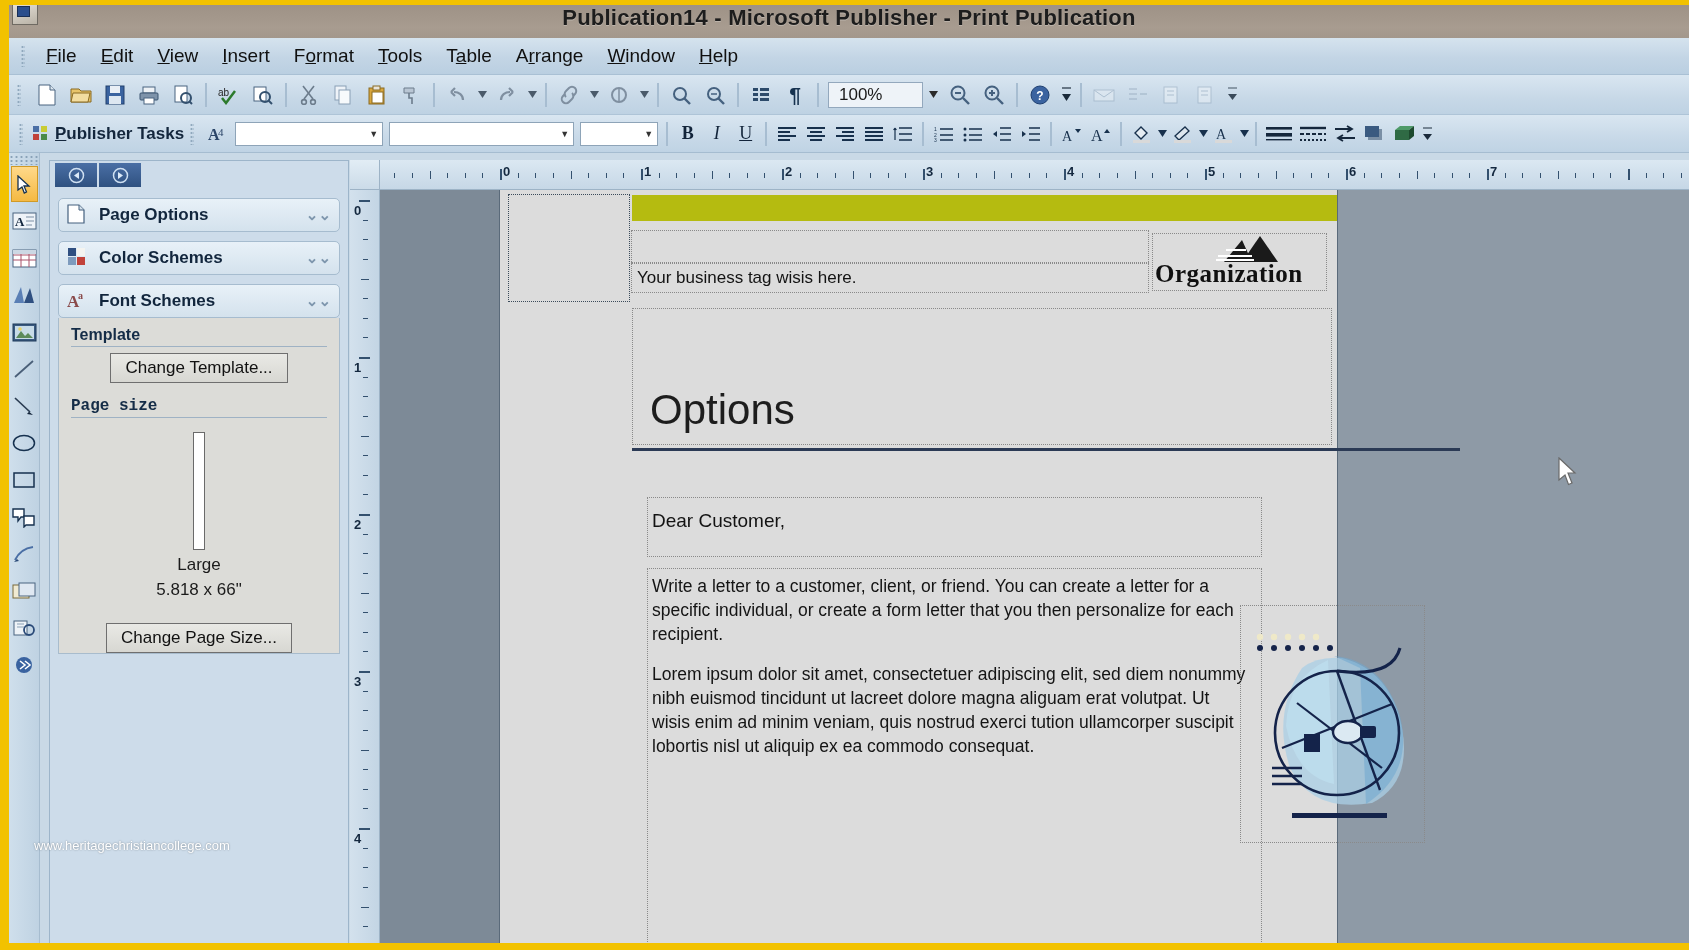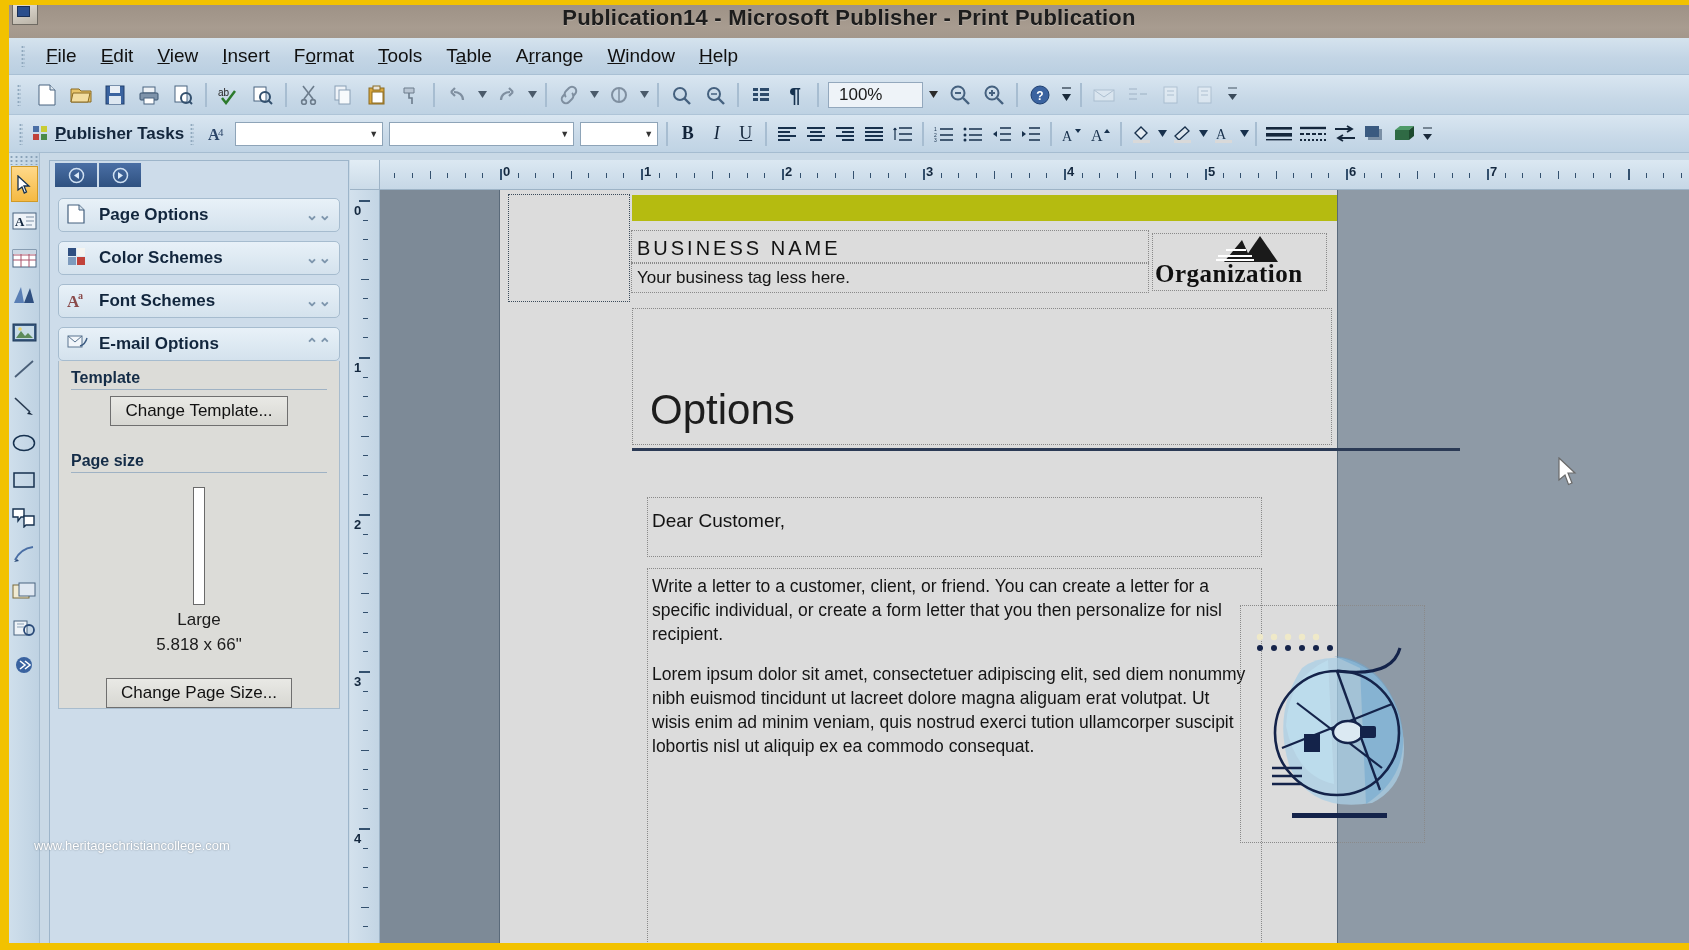--- a/index.html
+++ b/index.html
@@ -829,37 +829,26 @@
       <span class="sb-ico">
         <svg width="20" height="20" viewBox="0 0 20 20">
             <text x="0" y="17" font-size="17" fill="#8a4a4a" font-family="Liberation Serif">A</text>
             <text x="11" y="9" font-size="10" fill="#8a4a4a" font-family="Liberation Serif">a</text>
           </svg>
       </span>
       <span>Font Schemes</span>
       <span class="sb-chev">⌄⌄</span>
     </div>
 
-    <div class="section-btn" style="margin-bottom:0;">
-      <span class="sb-ico">
-        <svg width="21" height="18" viewBox="0 0 21 18">
-            <rect x="1" y="3" width="14" height="11" fill="#f2f6fa" stroke="#5a7490"></rect>
-            <path d="M1 3l7 6 7-6" fill="none" stroke="#5a7490"></path>
-            <path d="M13 13c3-1 6-4 7-8" fill="none" stroke="#3a5a80" stroke-width="1.4"></path>
-          </svg>
-      </span>
-      <span>E-mail Options</span>
-      <span class="sb-chev">⌃⌃</span>
-    </div>
 
     <div class="panel-body">
       <div class="grp-label">Template</div>
       <button class="pane-btn">Change Template...</button>
 
-      <div class="grp-label" style="margin-top:26px;">Page size</div>
+      <div class="grp-label" style="margin-top:14px;font-family:Liberation Mono, monospace;">Page size</div>
       <div class="page-prev"></div>
       <div class="page-cap">Large</div>
       <div class="page-cap">5.818 x 66"</div>
       <button class="pane-btn" style="margin-top:22px;">Change Page Size...</button>
     </div>
   </div>
 
   <div class="watermark">www.heritagechristiancollege.com</div>
 
   <div class="corner-box"></div>
@@ -998,44 +987,43 @@
 
   <div class="canvas">
     <div class="scratch-l"></div>
     <div class="page">
 
       <div class="color-band"></div>
 
       <div class="dash" style="left:8px; top:4px; width:122px; height:108px; border-color:#3a4a5a;"></div>
 
       <div class="dash" style="left:131px; top:40px; width:518px; height:34px;"></div>
-      <div class="biz-name">BUSINESS NAME</div>
 
       <div class="dash" style="left:131px; top:72px; width:518px; height:31px;"></div>
-      <div class="biz-tag">Your business tag less here.</div>
+      <div class="biz-tag">Your business tag wisis here.</div>
 
       <div class="dash org-box"></div>
       <svg style="position:absolute;left:712px;top:42px;" width="68" height="34" viewBox="0 0 68 34">
         <path d="M30 30L48 4l18 26z" fill="#1a1a1a"></path>
         <path d="M12 30L30 8l10 22z" fill="#1a1a1a"></path>
         <path d="M6 24h34M4 28h38" stroke="#fff" stroke-width="2.2"></path>
         <path d="M14 18h20" stroke="#fff" stroke-width="2"></path>
       </svg>
       <div class="org-text">Organization</div>
 
       <div class="dash letter-box"></div>
       <div class="letter-title">Options</div>
       <div class="hr-rule"></div>
 
       <div class="dash dear-box"></div>
       <div class="dear-text">Dear Customer,</div>
 
       <div class="dash body-box"></div>
       <div class="body-text">
-        <p>Write a letter to a customer, client, or friend. You can create a letter for a specific individual, or create a form letter that you then personalize for nisl recipient.</p>
+        <p>Write a letter to a customer, client, or friend. You can create a letter for a specific individual, or create a form letter that you then personalize for each recipient.</p>
         <p>Lorem ipsum dolor sit amet, consectetuer adipiscing elit, sed diem nonummy nibh euismod tincidunt ut lacreet dolore magna aliguam erat volutpat. Ut wisis enim ad minim veniam, quis nostrud exerci tution ullamcorper suscipit lobortis nisl ut aliquip ex ea commodo consequat.</p>
       </div>
 
       <div class="dash clip-box"></div>
       <svg class="clip-art" viewBox="0 0 180 225">
         <path d="M60 60 Q30 105 48 160 Q70 205 130 195 Q170 175 160 120 Q148 62 100 50 Q75 48 60 60Z" fill="#a9cfe6" opacity=".75"></path>
         <path d="M92 48 Q140 52 158 108 Q172 165 124 196 L118 60Z" fill="#6fa8d0" opacity=".55"></path>
         <path d="M44 118 Q46 70 86 52 L92 176 Q54 168 44 118Z" fill="#bfe0ef" opacity=".7"></path>
         <circle cx="95" cy="125" r="62" fill="none" stroke="#14234a" stroke-width="2.6"></circle>
         <path d="M95 63 Q150 70 158 40" fill="none" stroke="#14234a" stroke-width="3"></path>

